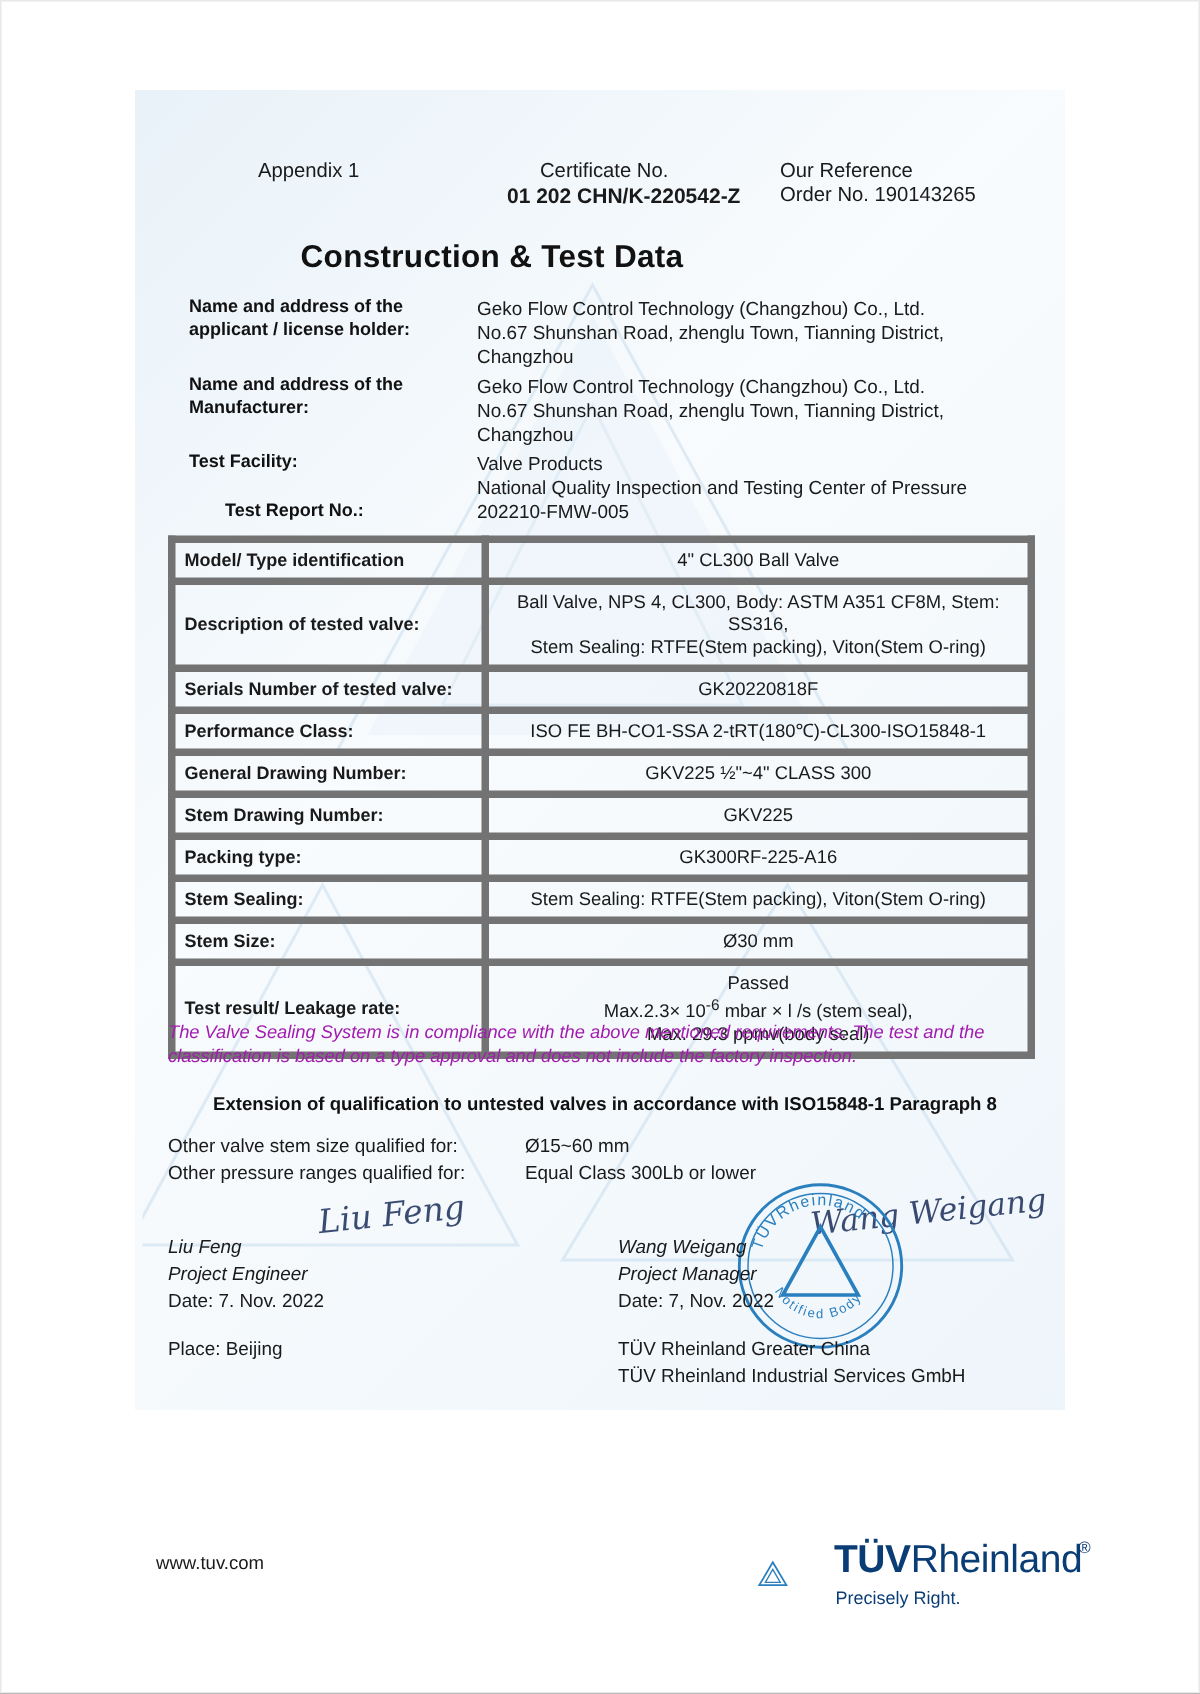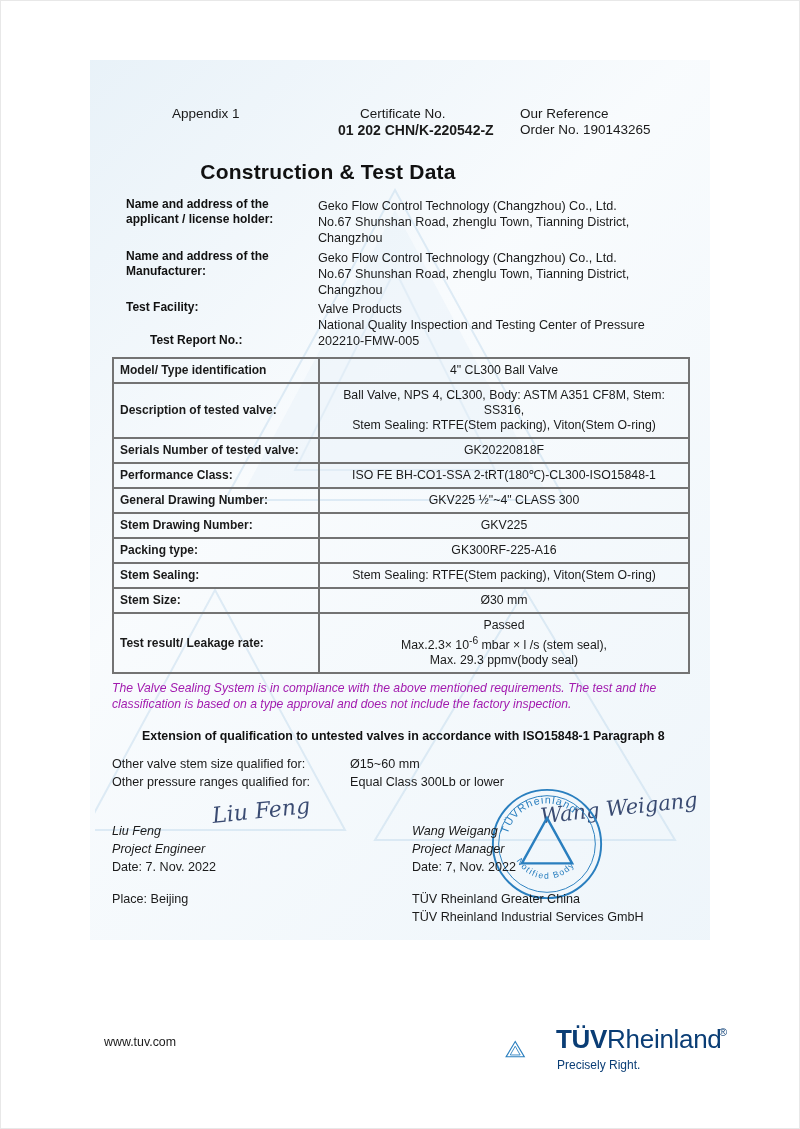--- a/index.html
+++ b/index.html
@@ -83,21 +83,21 @@
   table.data {
     position: absolute;
     left: 112px;
     top: 357px;
     width: 578px;
     border-collapse: collapse;
     font-size: 12.3px;
     color: #1a1a1a;
   }
   table.data td {
-    border: 2px solid #737373;
+    border: 5px solid #737373;
     padding: 4px 6px;
     vertical-align: middle;
   }
   table.data td.lbl {
     width: 192px;
     font-weight: bold;
     font-size: 12px;
     line-height: 14.5px;
   }
   table.data td.val {

